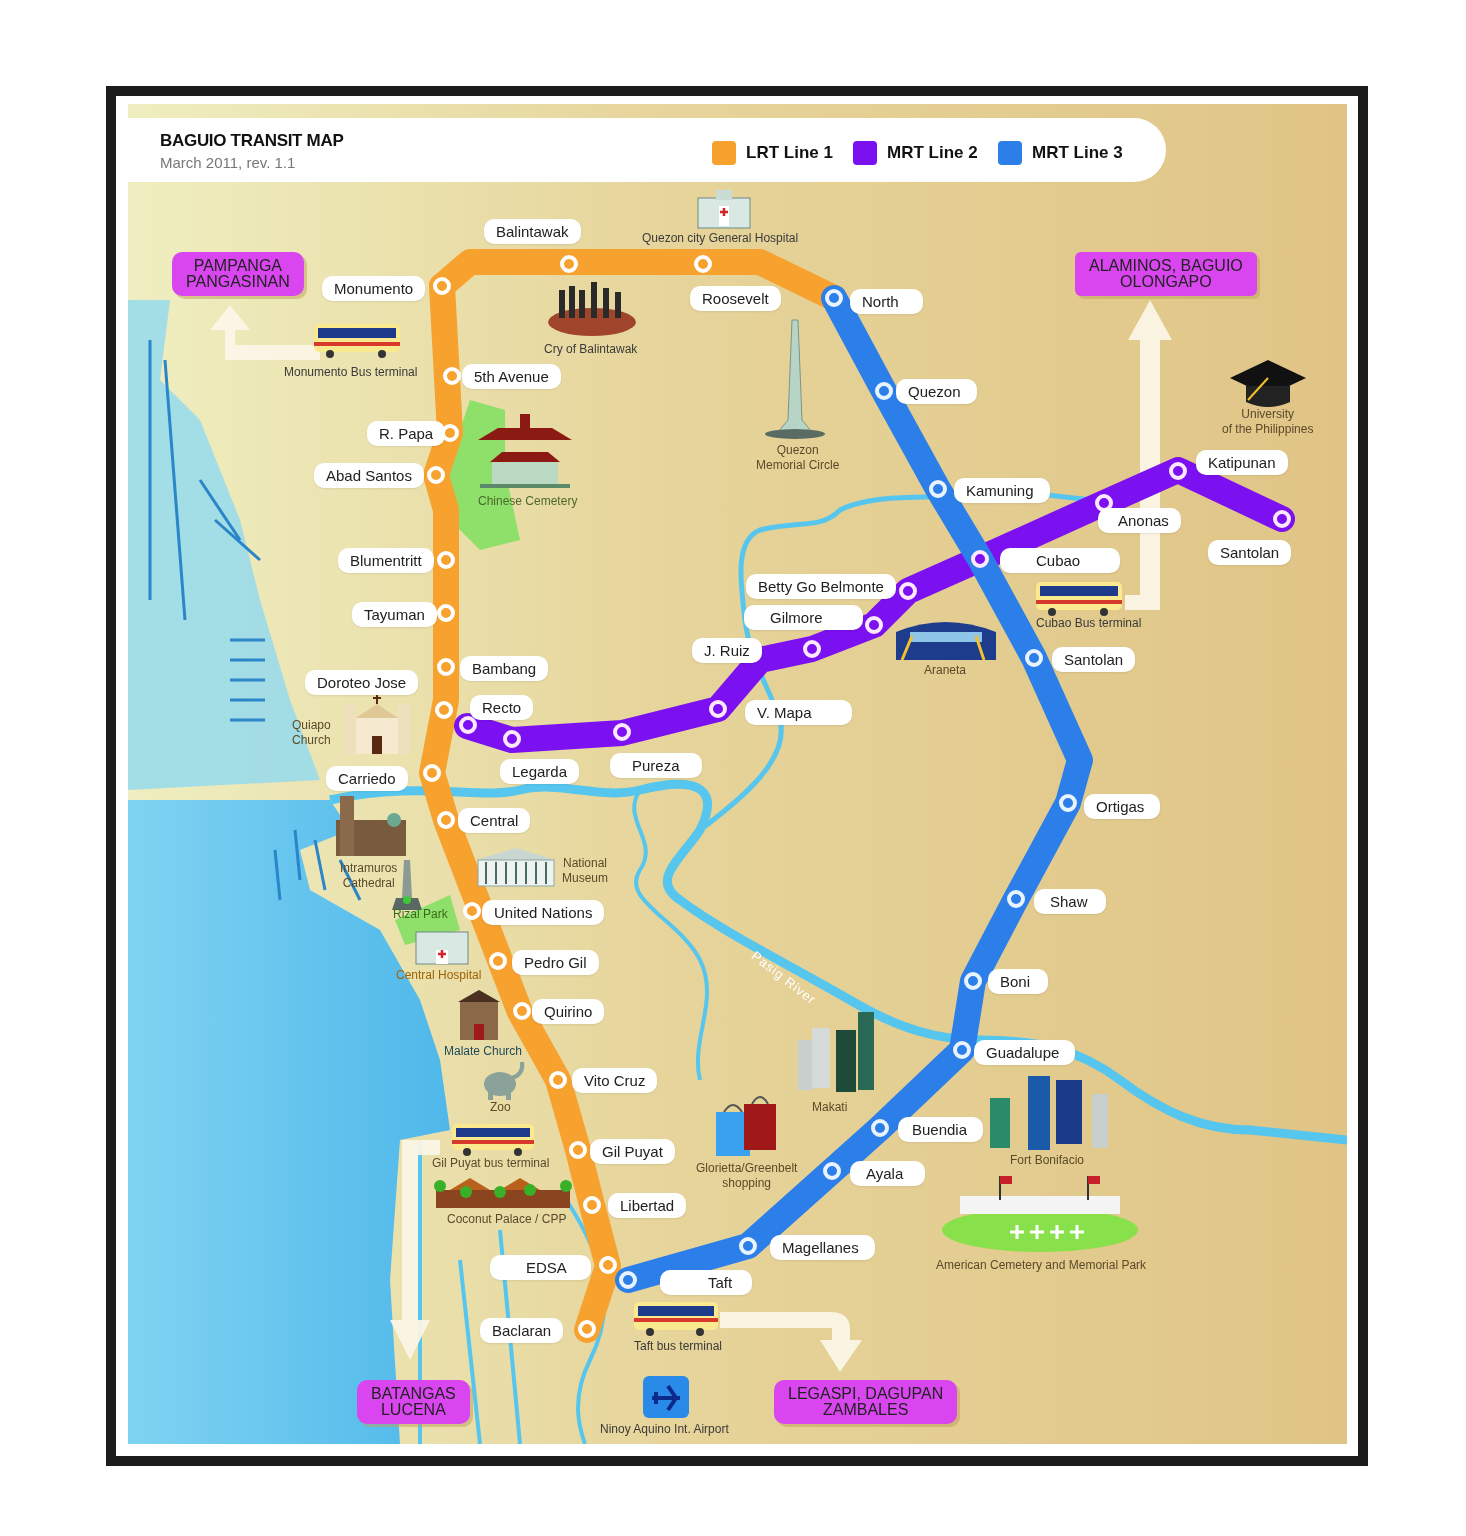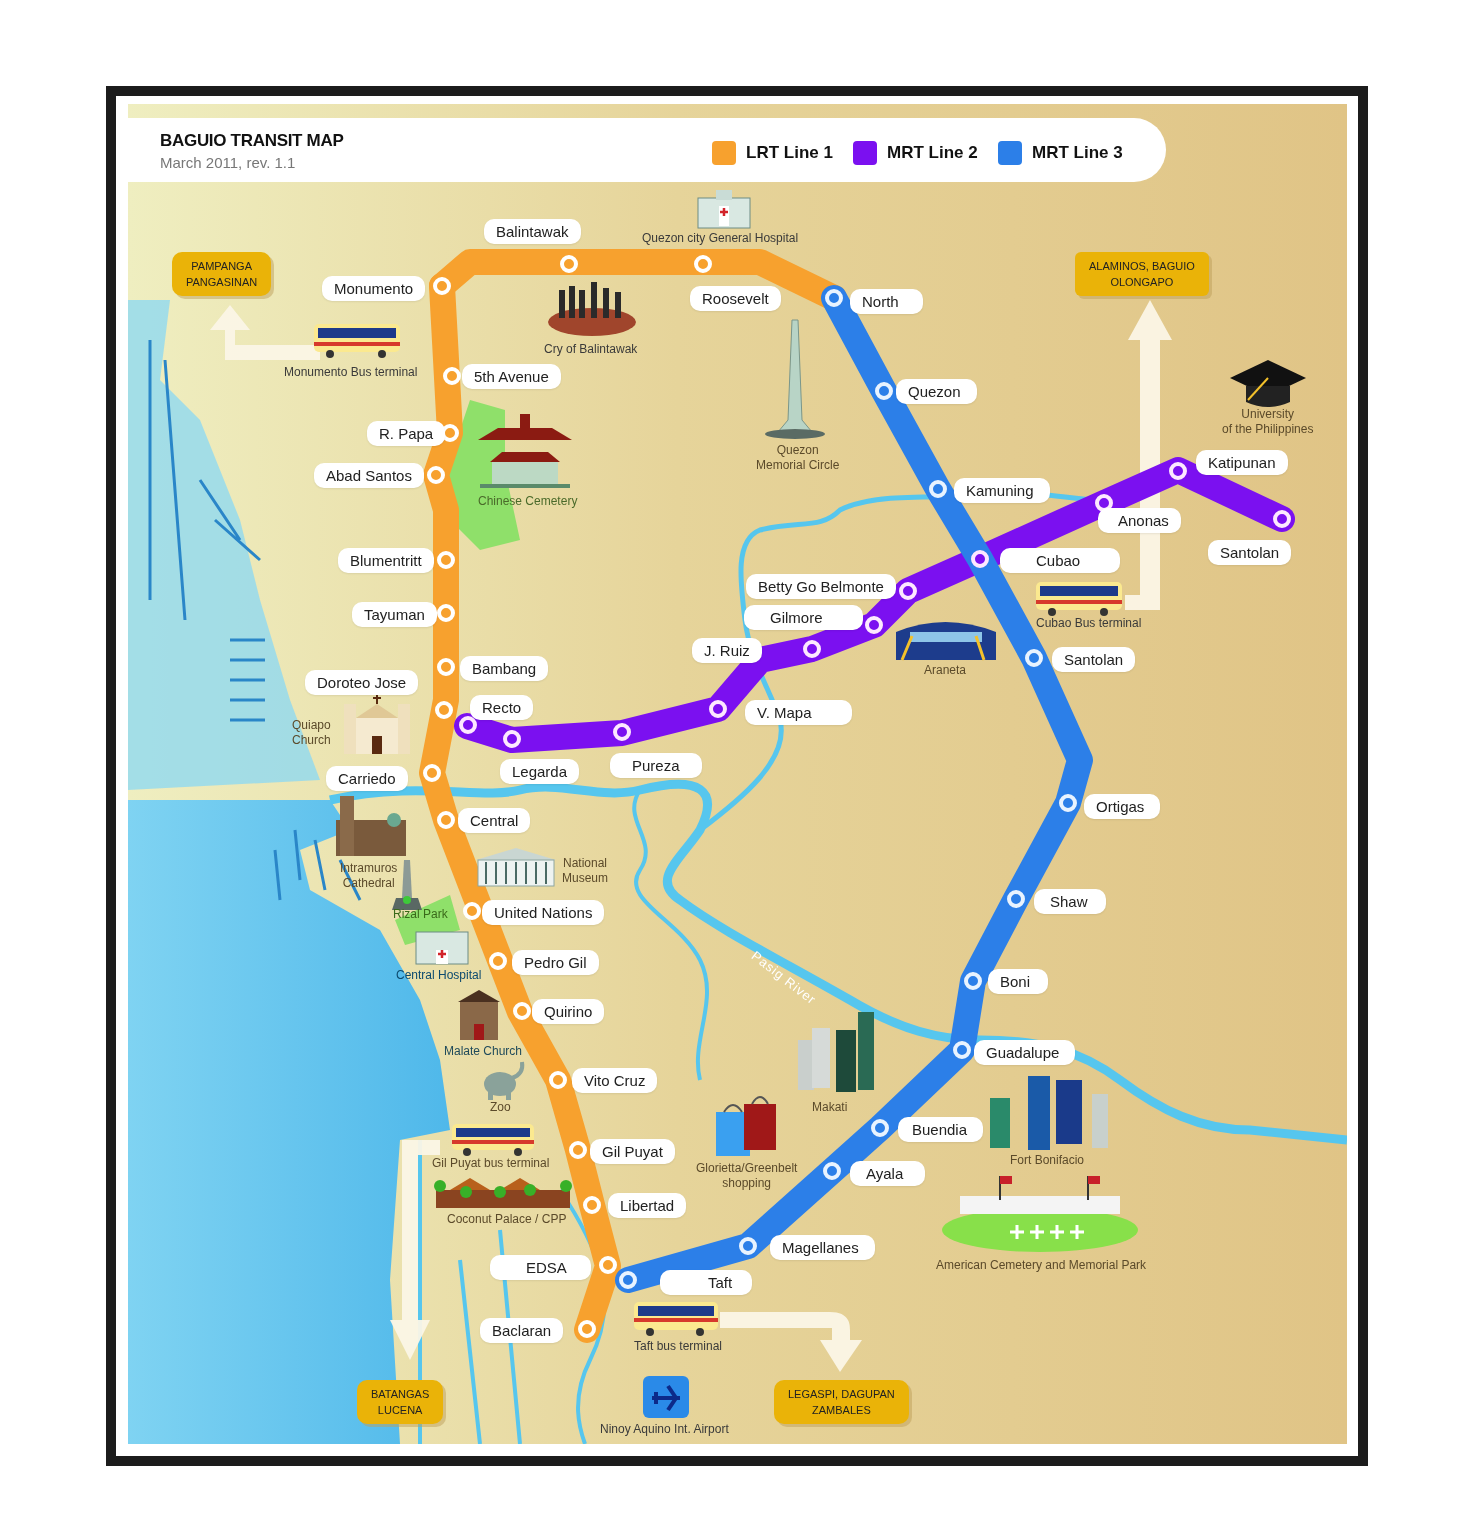--- a/index.html
+++ b/index.html
@@ -8,21 +8,21 @@
   .inner-white { position:absolute; left:116px; top:96px; width:1242px; height:1360px; background:#ffffff; }
   .map { position:absolute; left:128px; top:104px; width:1219px; height:1340px; overflow:hidden; }
   svg.map-svg { position:absolute; left:0; top:0; }
   .title-bar { position:absolute; left:128px; top:118px; width:1038px; height:64px; background:#ffffff; border-radius:0 32px 32px 0; }
   .title { position:absolute; left:160px; top:131px; font-family:"Liberation Sans", sans-serif; font-weight:bold; font-size:17px; color:#111; letter-spacing:-0.3px; }
   .subtitle { position:absolute; left:160px; top:154px; font-family:"Liberation Sans", sans-serif; font-size:15px; color:#777; }
   .legend { position:absolute; top:141px; display:flex; align-items:center; gap:10px; }
   .legend-swatch { width:24px; height:24px; border-radius:4px; display:inline-block; }
   .legend-label { font-family:"Liberation Sans", sans-serif; font-weight:bold; font-size:17px; color:#111; }
   .lbl { position:absolute; background:#fff; border-radius:10px; font-family:"Liberation Sans", sans-serif; font-size:15px; color:#222; padding:4px 12px; white-space:nowrap; box-shadow:0 1px 2px rgba(0,0,0,0.08); }
-  .dest { position:absolute; background:#eab308; border-radius:10px; font-family:"Liberation Sans", sans-serif; font-size:11px; color:#222; text-align:center; line-height:16px; padding:6px 14px; box-shadow:3px 3px 0 rgba(190,160,90,0.5); }
+  .dest { position:absolute; background:#d946ef; border-radius:10px; font-family:"Liberation Sans", sans-serif; font-size:16px; color:#222; text-align:center; line-height:16px; padding:6px 14px; box-shadow:3px 3px 0 rgba(190,160,90,0.5); }
   .poi { position:absolute; font-family:"Liberation Sans", sans-serif; font-size:12px; color:#5b4a2a; text-align:center; line-height:15px; white-space:nowrap; }
   .poi.dark { color:#3a3a3a; }
   .river-label { position:absolute; left:758px; top:948px; font-family:"Liberation Sans", sans-serif; font-size:13px; color:#fff; transform:rotate(38deg); transform-origin:left top; letter-spacing:1px; }
 </style>
 </head>
 <body>
 
 <div class="frame"></div>
 <div class="inner-white"></div>
 
@@ -368,21 +368,21 @@
 </div>
 <div class="poi" style="left:340px; top:861px;">
   <div>Intramuros</div>
   <div>Cathedral</div>
 </div>
 <div class="poi" style="left:562px; top:856px;">
   <div>National</div>
   <div>Museum</div>
 </div>
 <div class="poi" style="left:393px; top:907px; color:#3a6a1a;">Rizal Park</div>
-<div class="poi" style="left:396px; top:968px; color:#0c4a6e;">Central Hospital</div>
+<div class="poi" style="left:396px; top:968px; color:#a16207;">Central Hospital</div>
 <div class="poi" style="left:444px; top:1044px; color:#1f4a5a;">Malate Church</div>
 <div class="poi" style="left:490px; top:1100px;">Zoo</div>
 <div class="poi" style="left:432px; top:1156px;">Gil Puyat bus terminal</div>
 <div class="poi" style="left:447px; top:1212px;">Coconut Palace / CPP</div>
 <div class="poi" style="left:812px; top:1100px;">Makati</div>
 <div class="poi" style="left:696px; top:1161px;">
   <div>Glorietta/Greenbelt</div>
   <div>shopping</div>
 </div>
 <div class="poi" style="left:1010px; top:1153px;">Fort Bonifacio</div>

